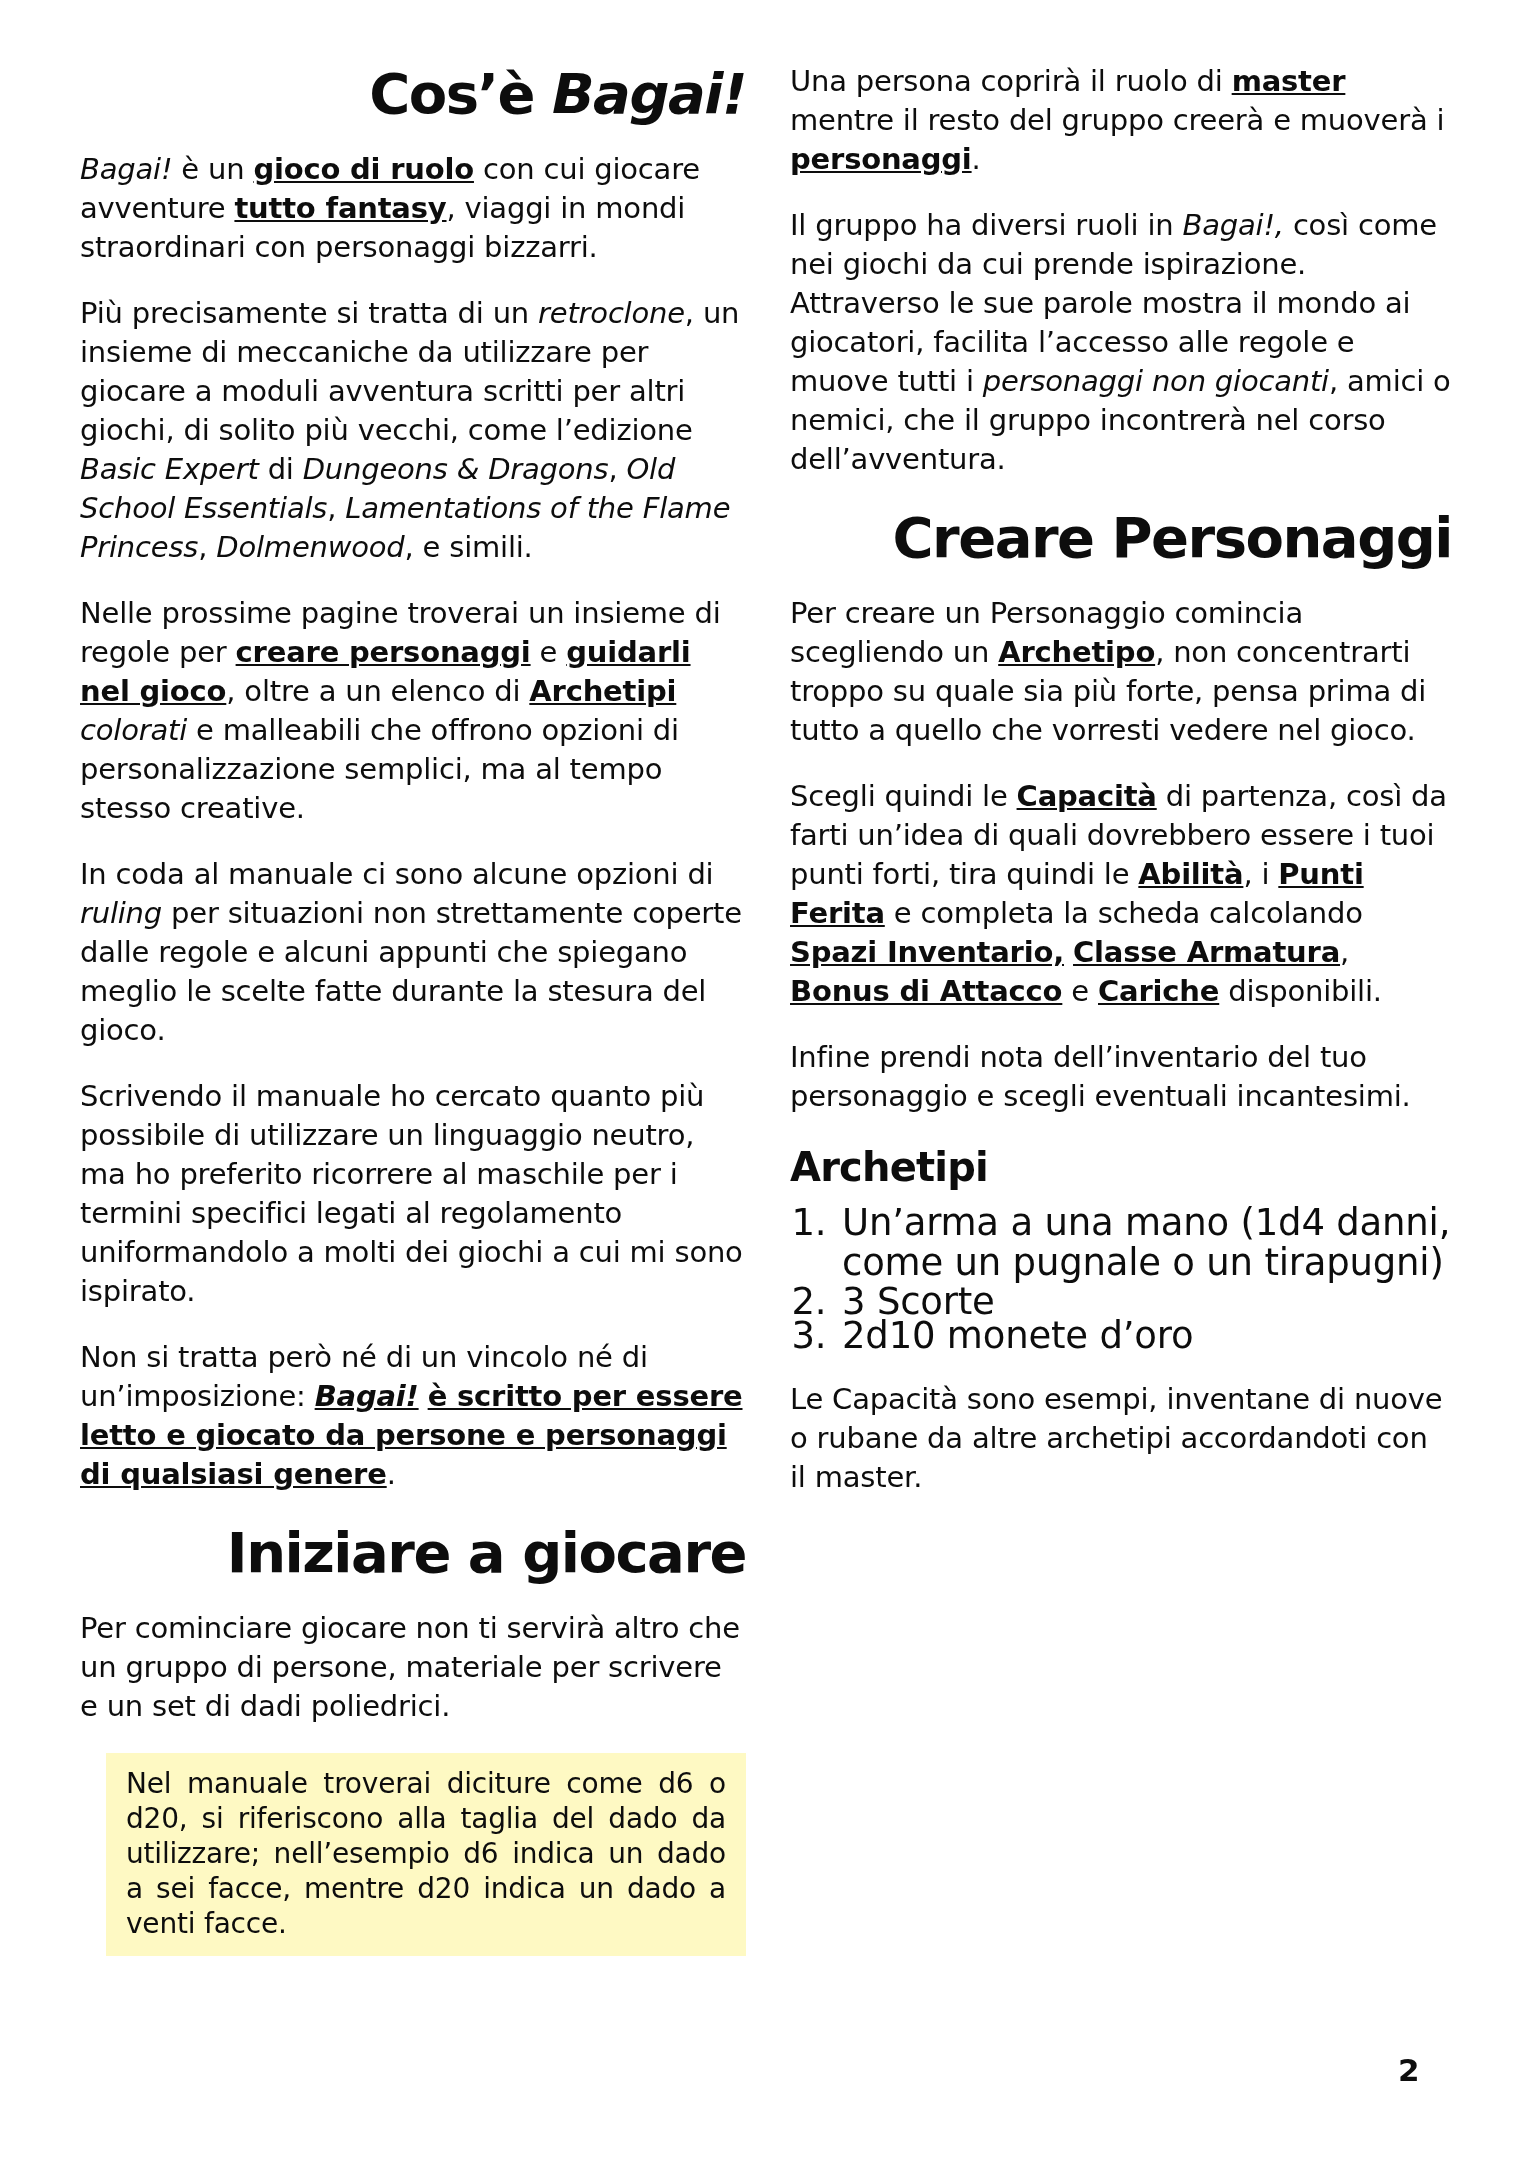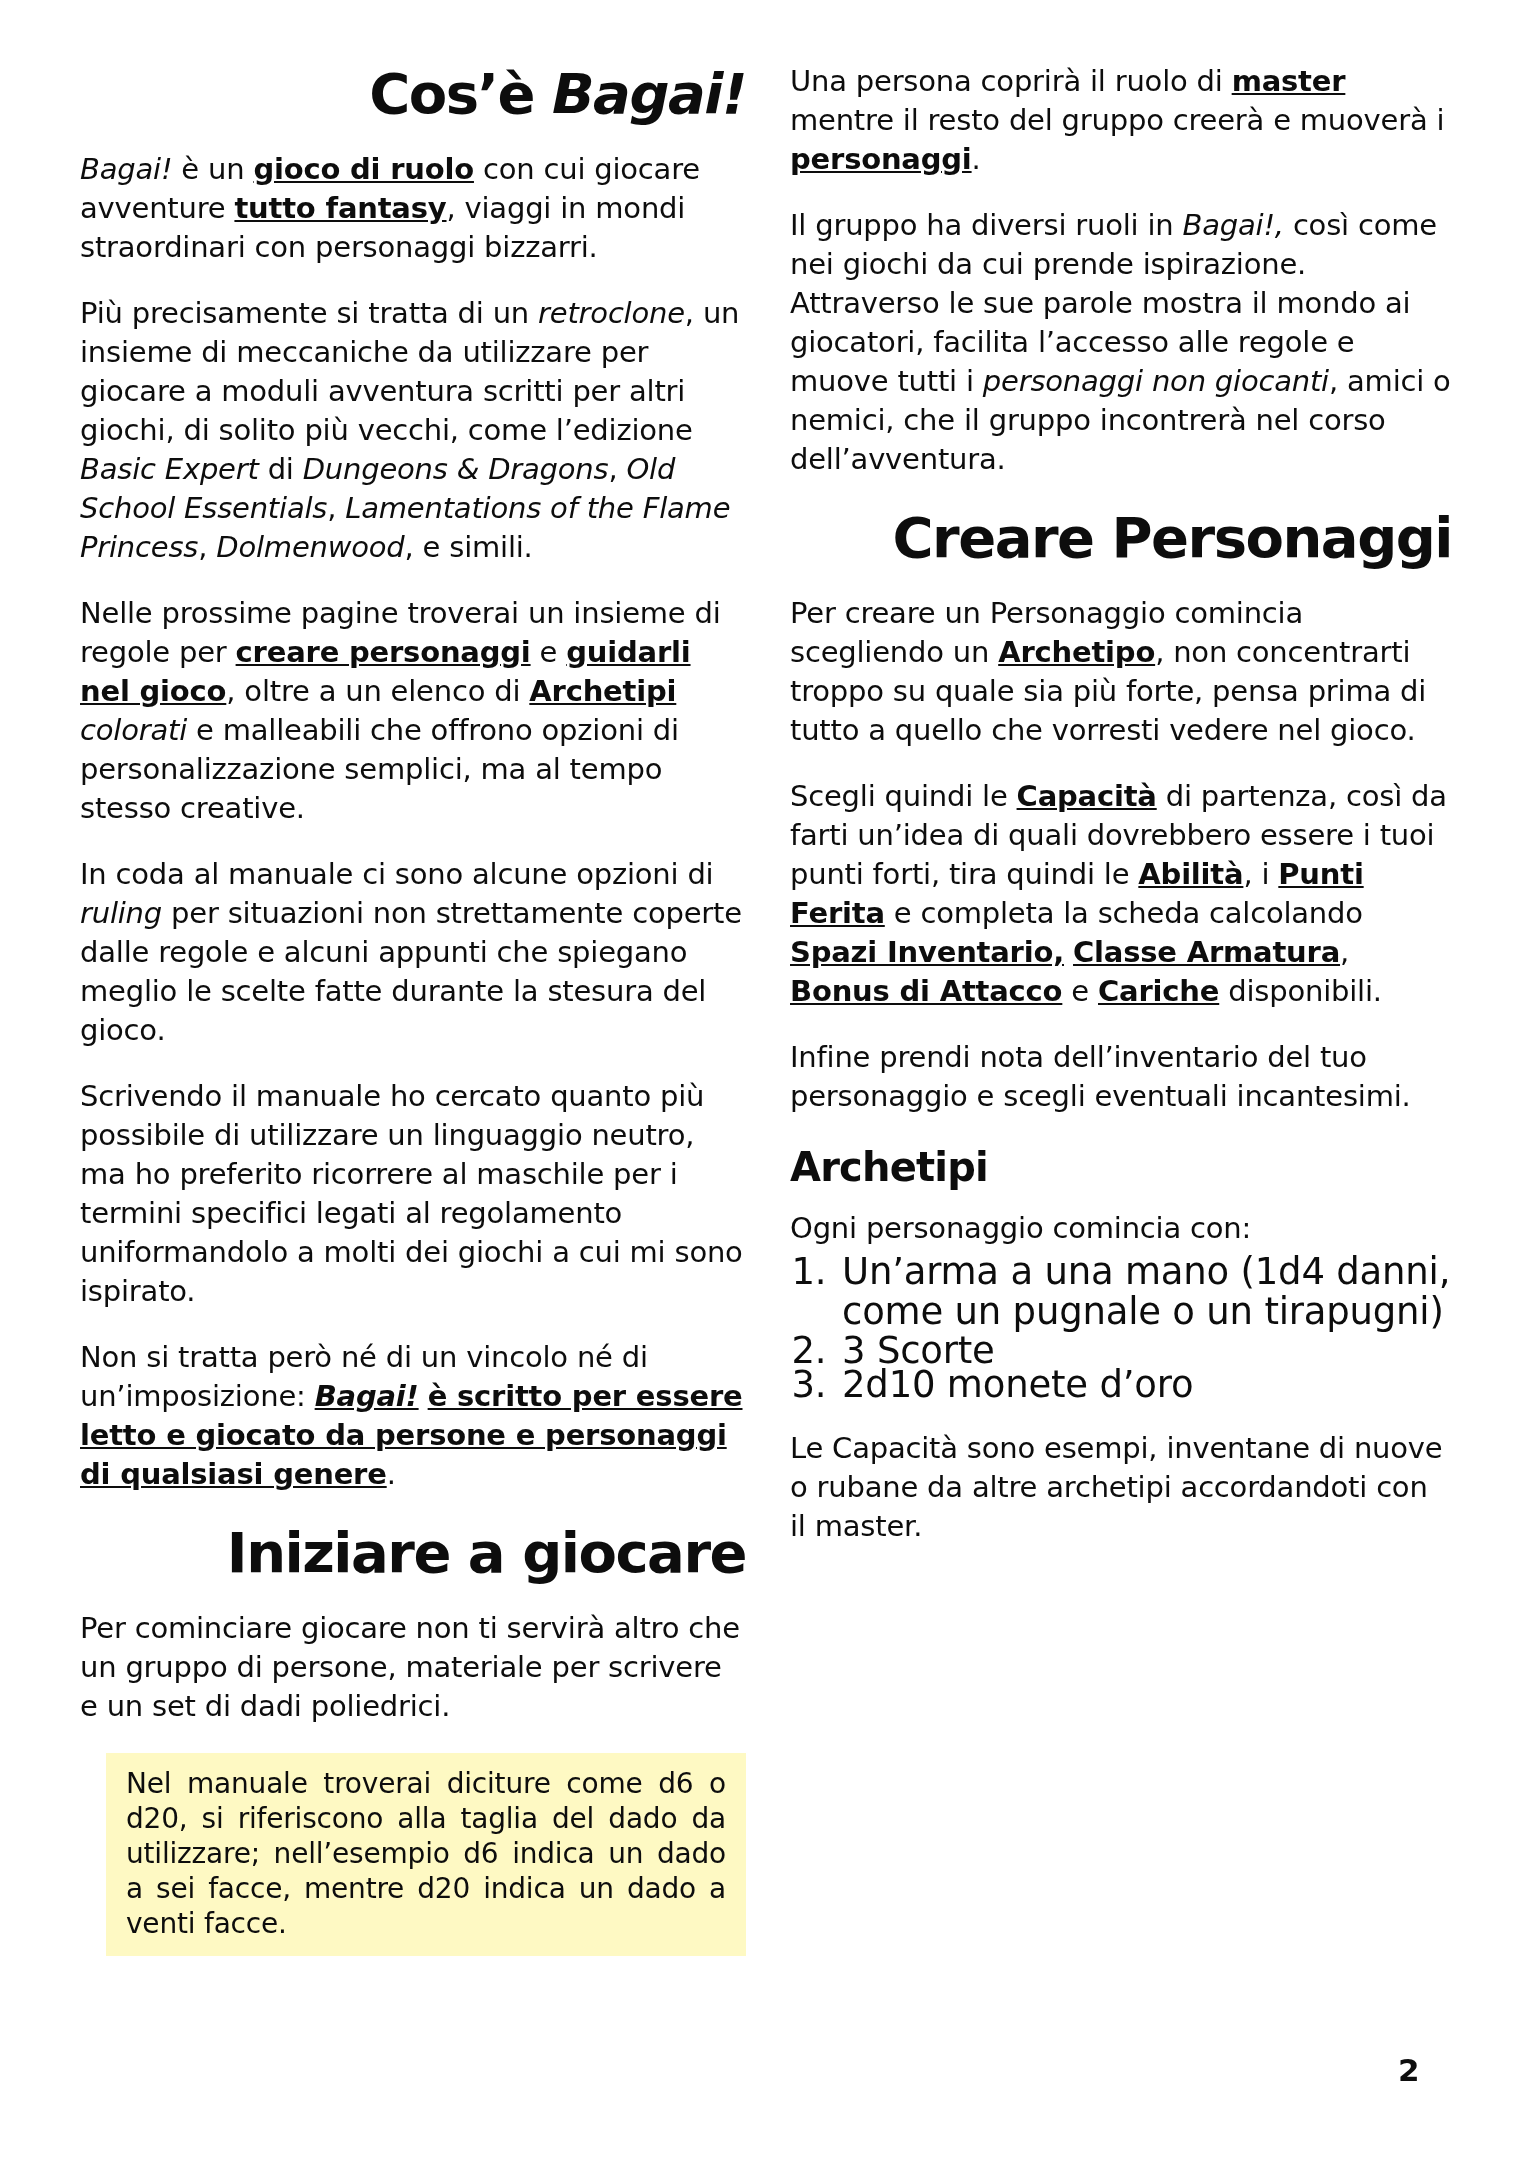--- a/index.html
+++ b/index.html
@@ -90,21 +90,20 @@
   </div>
 
   <div class="col col-right">
     <p><span>Una persona coprirà il ruolo di </span><span class="b">master</span><span> mentre il resto del gruppo creerà e muoverà i </span><span class="b">personaggi</span><span>.</span></p>
     <p><span>Il gruppo ha diversi ruoli in </span><span class="i">Bagai!,</span><span> così come nei giochi da cui prende ispirazione. Attraverso le sue parole mostra il mondo ai giocatori, facilita l’accesso alle regole e muove tutti i </span><span class="i">personaggi non giocanti</span><span>, amici o nemici, che il gruppo incontrerà nel corso dell’avventura.</span></p>
     <h1 class="big"><span>Creare Personaggi</span></h1>
     <p><span>Per creare un Personaggio comincia scegliendo un </span><span class="b">Archetipo</span><span>, non concentrarti troppo su quale sia più forte, pensa prima di tutto a quello che vorresti vedere nel gioco.</span></p>
     <p><span>Scegli quindi le </span><span class="b">Capacità</span><span> di partenza, così da farti un’idea di quali dovrebbero essere i tuoi punti forti, tira quindi le </span><span class="b">Abilità</span><span>, i </span><span class="b">Punti Ferita</span><span> e completa la scheda calcolando </span><span class="b">Spazi Inventario,</span><span> </span><span class="b">Classe Armatura</span><span>, </span><span class="b">Bonus di Attacco</span><span> e </span><span class="b">Cariche</span><span> disponibili.</span></p>
     <p><span>Infine prendi nota dell’inventario del tuo personaggio e scegli eventuali incantesimi.</span></p>
     <h2 class="sub"><span>Archetipi</span></h2>
-    <p style="margin-bottom:10px"><span>Ogni personaggio comincia con:</span></p>
     <ol class="start-list">
       <li class="first"><span>Un’arma a una mano (1d4 danni, come un pugnale o un tirapugni)</span></li>
       <li><span>3 Scorte</span></li>
       <li><span>2d10 monete d’oro</span></li>
     </ol>
     <p><span>Le Capacità sono esempi, inventane di nuove o rubane da altre archetipi accordandoti con il master.</span></p>
   </div>
 
   <div class="page-number">2</div>
 

